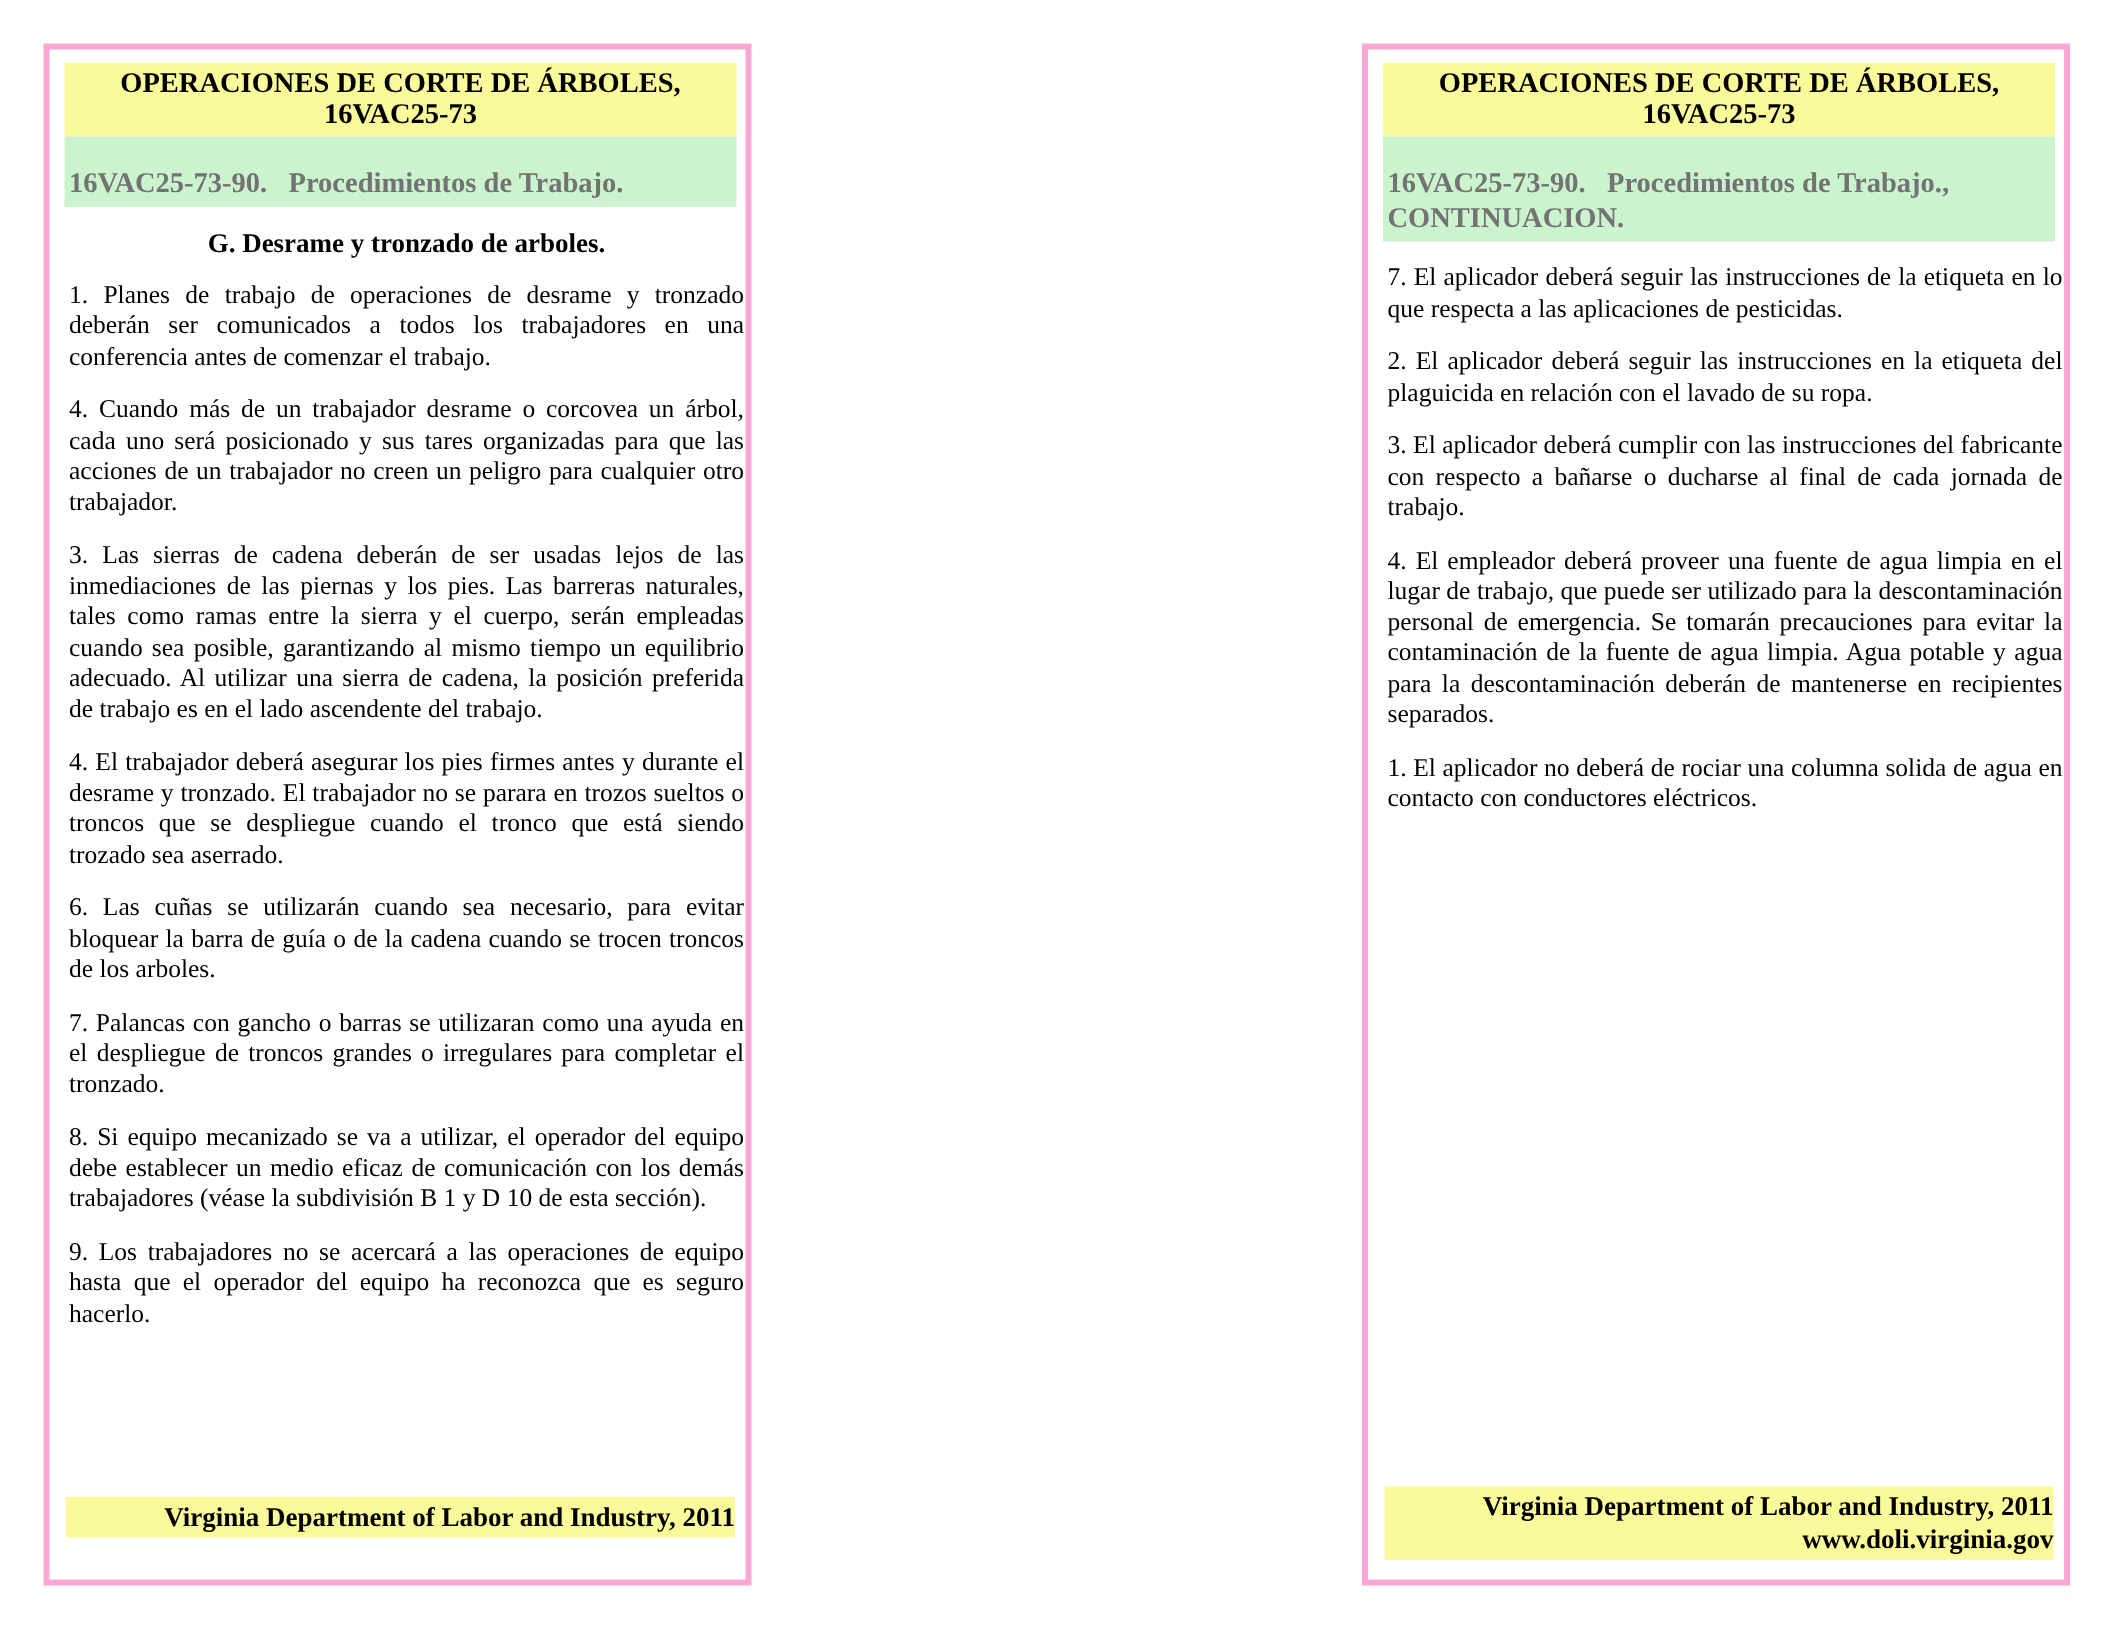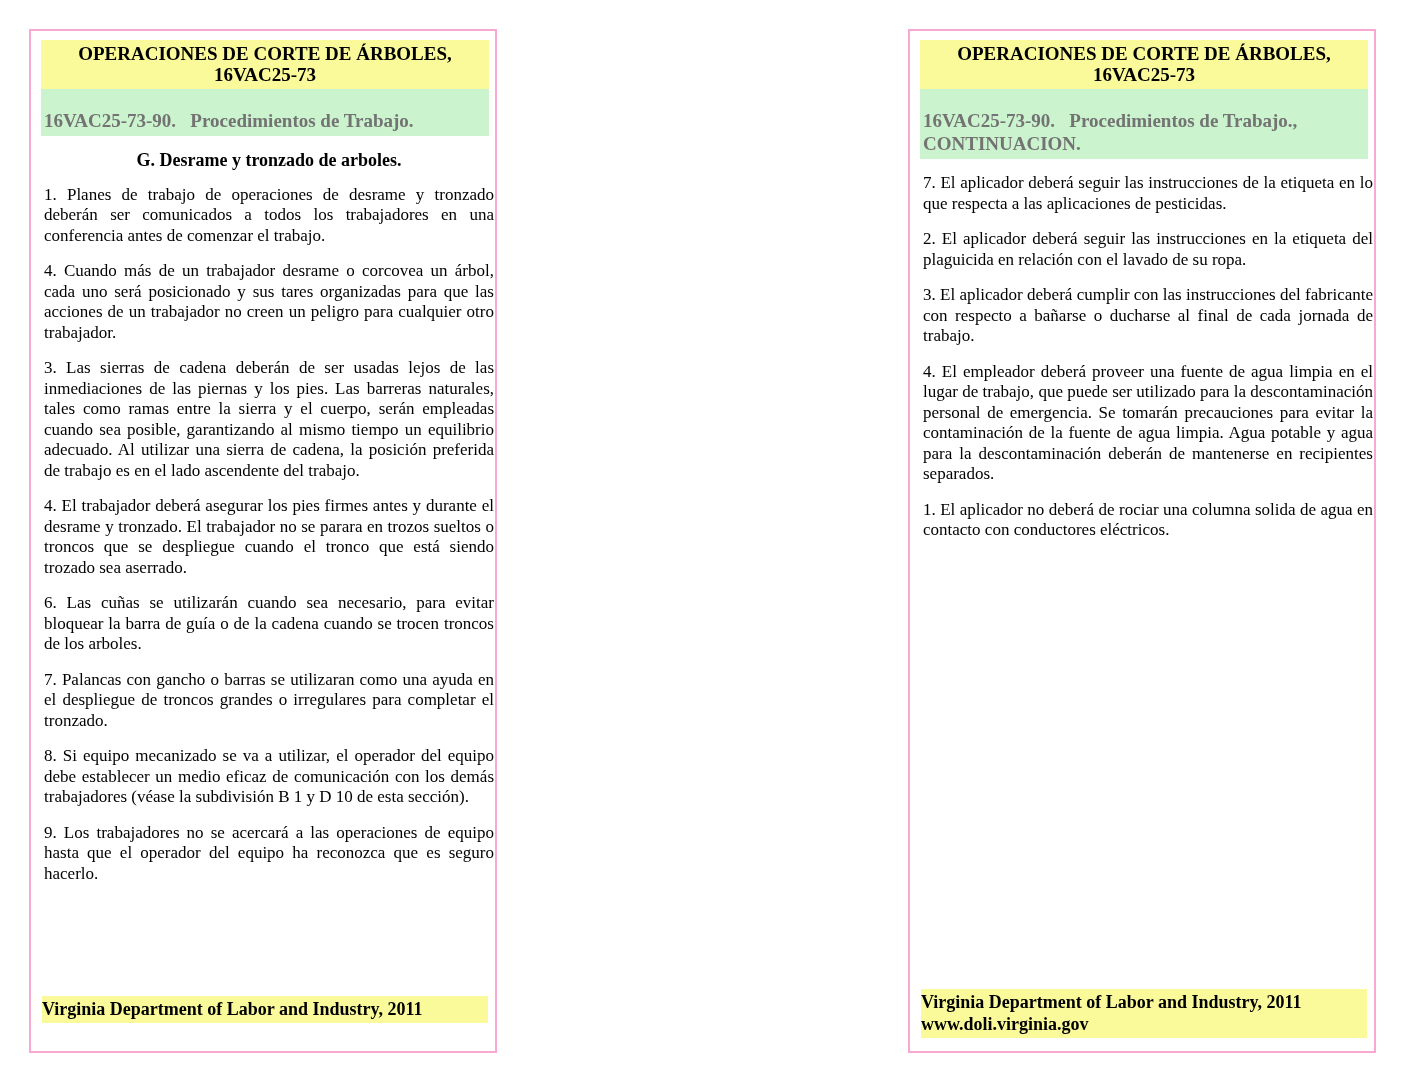--- a/index.html
+++ b/index.html
@@ -12,21 +12,21 @@
     height: 1088px;
     position: relative;
     font-family: "Liberation Serif", "DejaVu Serif", serif;
     color: #000000;
   }
   .page {
     position: absolute;
     top: 29px;
     width: 464px;
     height: 1020px;
-    border: 2px solid #f9a8d4;
+    border: 4px solid #f9a8d4;
     background: #ffffff;
   }
   .page.left  { left: 29px; }
   .page.right { left: 908px; }
 
   .hdr {
     margin: 9px 6px 0 10px;
     background: #FAFA9B;
     text-align: center;
     font-weight: bold;
@@ -57,21 +57,21 @@
     text-align: center;
   }
   .content p {
     margin: 0 0 15px 0;
   }
   .footer {
     position: absolute;
     left: 11px;
     right: 7px;
     background: #FAFA9B;
-    text-align: left;
+    text-align: right;
     font-weight: bold;
     font-size: 18px;
     line-height: 22px;
     padding: 2px 0 3px 0;
   }
   .page.left  .footer { bottom: 28px; }
   .page.right .footer { bottom: 13px; }
 </style>
 </head>
 <body>

